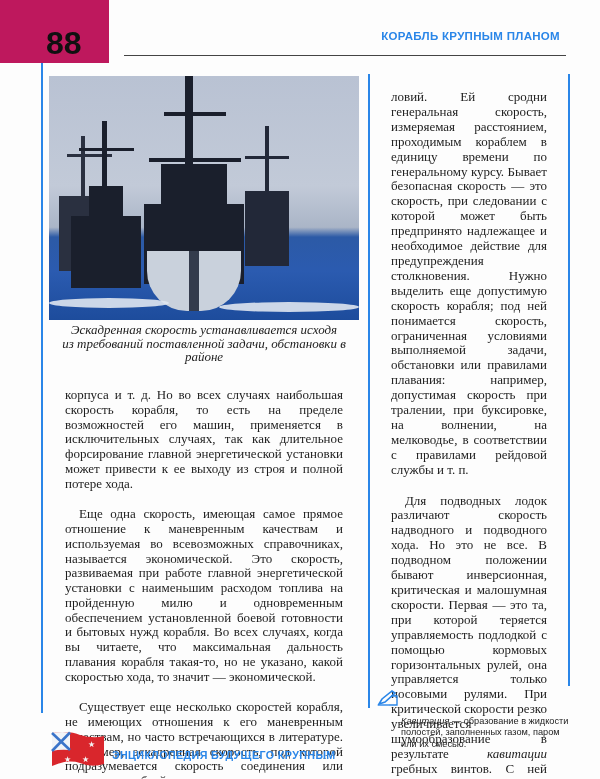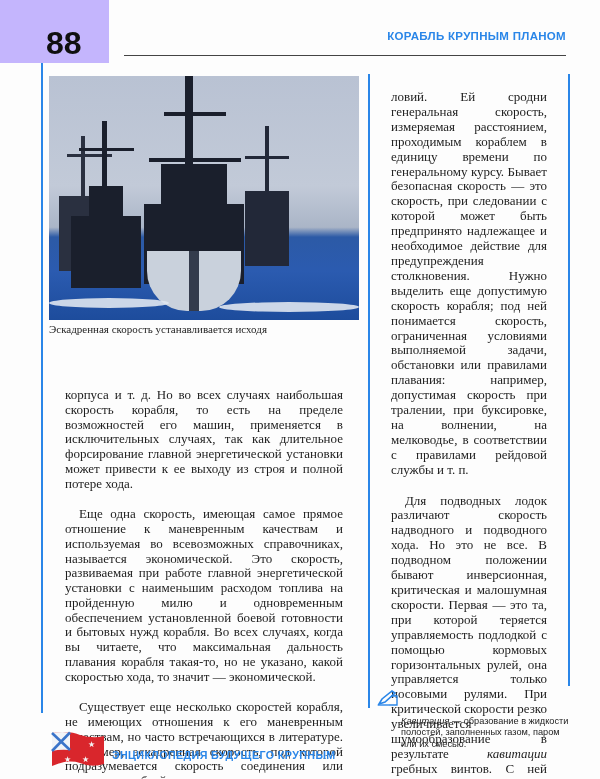--- a/index.html
+++ b/index.html
@@ -4,29 +4,29 @@
   <style>
     html, body { margin: 0; padding: 0; }
     body {
       width: 600px; height: 779px; position: relative; overflow: hidden;
       background: #fdfdfd;
       font-family: "Liberation Serif", "DejaVu Serif", serif;
       color: #1d1d1d;
     }
     .page-num-box {
       position: absolute; left: 0; top: 0; width: 109px; height: 63px;
-      background: #c4b5fd;
+      background: #be185d;
     }
     .page-num {
       position: absolute; left: 46px; top: 25px;
       font-family: "Liberation Sans", "DejaVu Sans", sans-serif;
       font-weight: bold; font-size: 32px; color: #101010; letter-spacing: 0px;
     }
     .section-title {
-      position: absolute; right: 34px; top: 30px;
+      position: absolute; right: 40px; top: 30px;
       font-family: "Liberation Sans", "DejaVu Sans", sans-serif;
       font-weight: bold; font-size: 11.5px; color: #2a86e8; letter-spacing: 0.3px;
     }
     .header-rule {
       position: absolute; left: 124px; right: 34px; top: 55px; height: 1px; background: #444;
     }
     .left-rule {
       position: absolute; left: 41px; top: 63px; width: 2px; height: 650px; background: #2a86e8;
     }
     .col-rule-mid {
@@ -40,21 +40,21 @@
     .photo {
       position: absolute; left: 49px; top: 76px; width: 310px; height: 244px;
       background: linear-gradient(180deg, #b9c2d3 0%, #c2cad8 45%, #aab5c7 62%, #2c5aa6 66%, #2b5bb0 80%, #1d4c9c 100%);
       overflow: hidden;
     }
     .ship { position: absolute; background: #1a1f2c; }
     .wake { position: absolute; background: #dfe6ef; border-radius: 50%; opacity: 0.9; }
 
     .caption {
       position: absolute; left: 49px; top: 323px; width: 310px;
-      text-align: left; font-size: 11px; line-height: 13.5px; color: #1d1d1d;
+      text-align: center; font-style: italic; font-size: 13px; line-height: 13.5px; color: #1d1d1d;
     }
 
     .col-left {
       position: absolute; left: 49px; top: 372px; width: 310px;
       font-size: 13px; line-height: 14.75px; text-align: justify;
     }
     .col-right {
       position: absolute; left: 375px; top: 74px; width: 188px;
       font-size: 13px; line-height: 14.9px; text-align: justify;
     }
@@ -113,20 +113,21 @@
   <div class="ship" style="left:196px;top:115px;width:44px;height:75px;background:#222838;"></div>
   <div class="ship" style="left:216px;top:50px;width:4px;height:66px;background:#222838;"></div>
   <div class="ship" style="left:196px;top:80px;width:44px;height:3px;background:#222838;"></div>
 
   <div class="wake" style="left:0px;top:222px;width:120px;height:10px;"></div>
   <div class="wake" style="left:170px;top:226px;width:140px;height:10px;"></div>
 </div>
 
 <div class="caption">
   <div>Эскадренная скорость устанавливается исходя</div>
+  <div>из требований поставленной задачи, обстановки в районе</div>
 </div>
 
 <div class="col-left">
   <p>корпуса и т. д. Но во всех случаях наибольшая скорость корабля, то есть на пределе возможностей его машин, применяется в исключительных случаях, так как длительное форсирование главной энергетической установки может привести к ее выходу из строя и полной потере хода.</p>
   <p class="indent">Еще одна скорость, имеющая самое прямое отношение к маневренным качествам и используемая во всевозможных справочниках, называется экономической. Это скорость, развиваемая при работе главной энергетической установки с наименьшим расходом топлива на пройденную милю и одновременным обеспечением установленной боевой готовности и бытовых нужд корабля. Во всех случаях, когда вы читаете, что максимальная дальность плавания корабля такая-то, но не указано, какой скоростью хода, то значит — экономической.</p>
   <p class="indent space">Существует еще несколько скоростей корабля, не имеющих отношения к его маневренным качествам, но часто встречающихся в литературе. Например, эскадренная скорость, под которой подразумевается скорость соединения или группы кораблей, устанавливаемая в каждом случае командиром соединения исходя из требований поставленной задачи, обстановки в районе перехода, навигационных и гидрометеорологических ус-</p>
 </div>
 
 <div class="col-right">
   <p>ловий. Ей сродни генеральная скорость, измеряемая расстоянием, проходимым кораблем в единицу времени по генеральному курсу. Бывает безопасная скорость — это скорость, при следовании с которой может быть предпринято надлежащее и необходимое действие для предупреждения столкновения. Нужно выделить еще допустимую скорость корабля; под ней понимается скорость, ограниченная условиями выполняемой задачи, обстановки или правилами плавания: например, допустимая скорость при тралении, при буксировке, на волнении, на мелководье, в соответствии с правилами рейдовой службы и т. п.</p>

